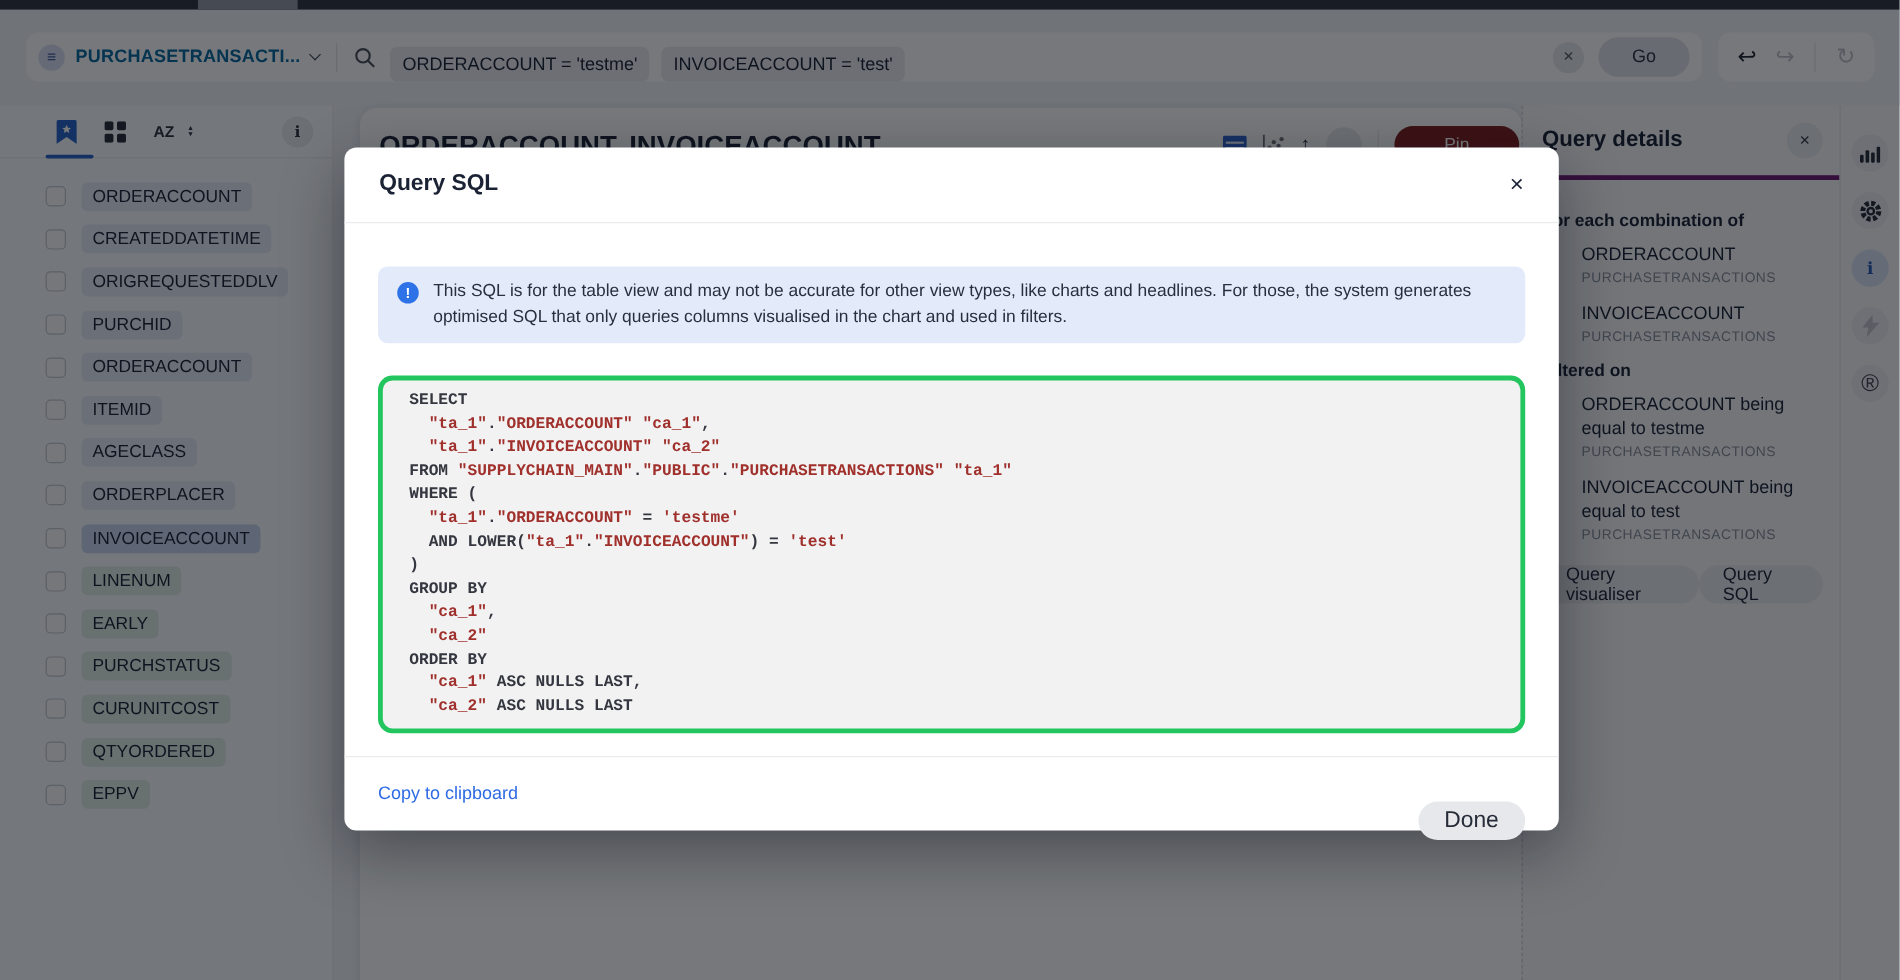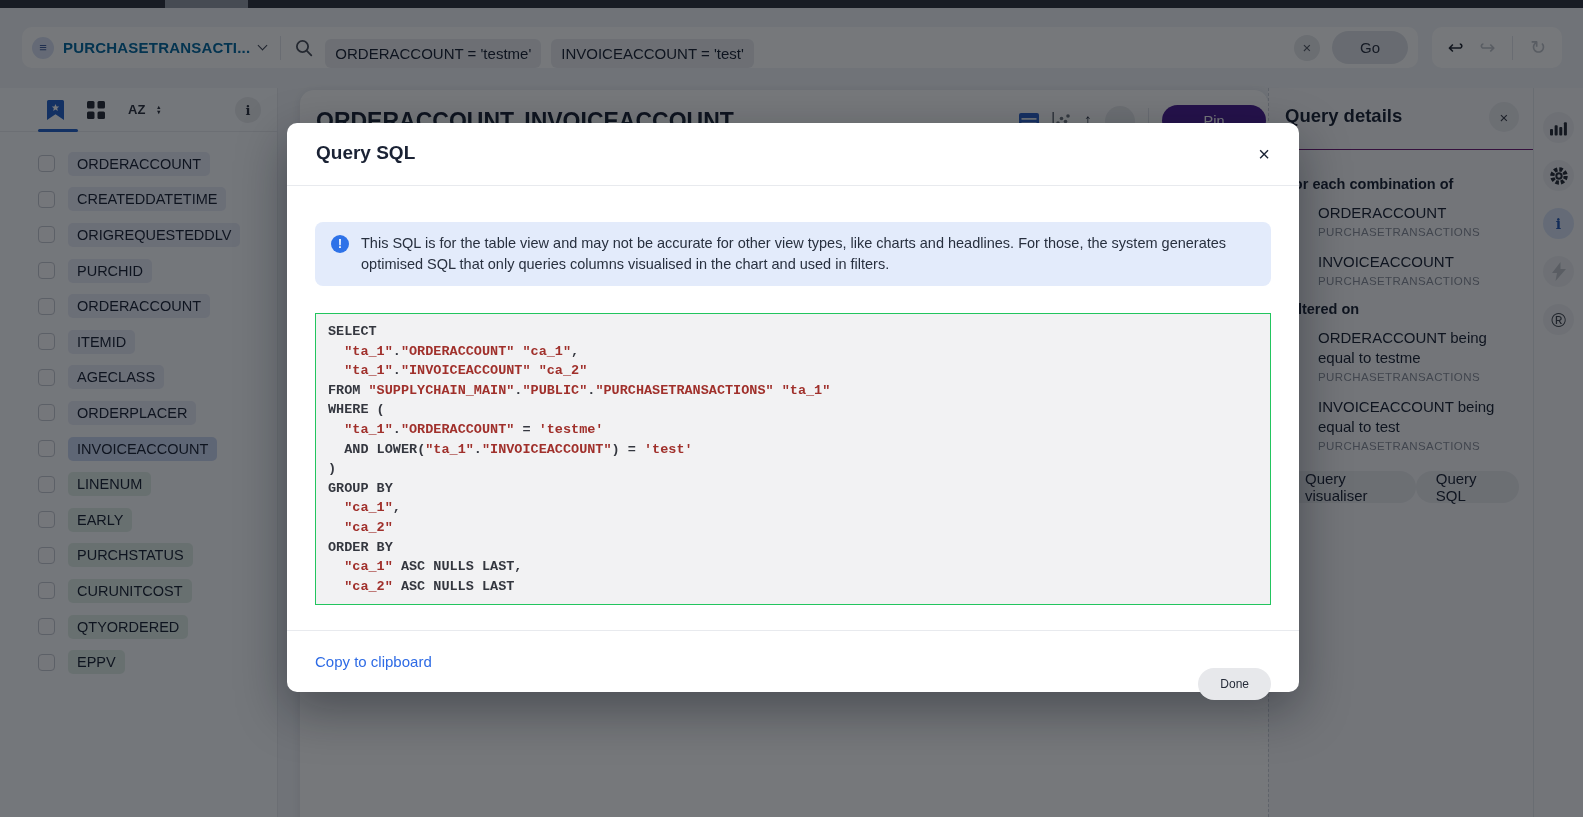--- a/index.html
+++ b/index.html
@@ -46,25 +46,25 @@
 
   
   .main-card { position:absolute; left:300px; top:90px; width:968px; bottom:-10px; background:#fff; border-radius:14px 14px 0 0; box-shadow:0 2px 10px rgba(30,35,48,.10); z-index:1; }
   .main-head { position:relative; height:58px; }
   .main-title { position:absolute; left:16px; top:18px; font-size:23px; font-weight:700; color:#1A2234; white-space:nowrap; }
   .head-actions { position:absolute; right:2px; top:15px; display:flex; align-items:center; gap:13px; }
   .icon-btn { cursor:pointer; display:flex; align-items:center; justify-content:center; }
   .more-circle { width:30px; height:30px; border-radius:50%; background:#E9EBEE; }
   .up-glyph { font-size:17px; font-weight:700; color:#2A3040; }
   .hdiv { width:1px; height:26px; background:#E3E5EA; }
-  .pin-btn { width:104px; height:31px; border-radius:16px; background:#4c1d95; color:#fff; font-size:14.5px; display:flex; align-items:center; justify-content:center; cursor:pointer; }
+  .pin-btn { width:104px; height:31px; border-radius:16px; background:#7f1d1d; color:#fff; font-size:14.5px; display:flex; align-items:center; justify-content:center; cursor:pointer; }
 
   
   .right-panel { position:absolute; left:1268px; top:88px; width:265px; bottom:0; background:#F8F9FB; border-left:1px dashed #CDD1D9; z-index:1; }
-  .panel-head { position:relative; height:62px; border-bottom:1px solid #701a75; }
+  .panel-head { position:relative; height:62px; border-bottom:4px solid #701a75; }
   .panel-title { position:absolute; left:16px; top:17px; font-size:18.5px; font-weight:600; color:#1A2234; }
   .panel-close { position:absolute; right:14px; top:14px; width:30px; height:30px; border-radius:50%; background:#E9EAEE; display:flex; align-items:center; justify-content:center; color:#3A3F4A; font-size:15px; cursor:pointer; }
   .panel-body { padding:12px 14px 0 16px; }
   .qd-heading { font-size:14.5px; font-weight:700; color:#1A2234; margin:14px 0 11px; }
   .qd-item { margin:0 0 14px 33px; }
   .qd-name { font-size:15px; color:#1A2234; line-height:20px; }
   .qd-src { font-size:11.5px; color:#8A8F9B; letter-spacing:.4px; margin-top:3px; }
   .qd-actions { display:flex; align-items:flex-end; }
   .qd-action { display:inline-flex; align-items:center; height:32px; border-radius:16px; background:#E9EAEE; color:#1A2234; font-size:15px; padding:0 20px; margin:5px 0 11px 0; cursor:pointer; }
 
@@ -78,27 +78,27 @@
   
   .overlay { position:absolute; inset:0; background:rgba(6,9,15,.55); z-index:40; }
   .modal { position:absolute; left:287px; top:123px; width:1012px; height:569px; background:#fff; border-radius:10px; z-index:50; box-shadow:0 18px 50px rgba(10,14,24,.40); }
   .modal-head { position:relative; height:63px; border-bottom:1px solid #E8EAEE; }
   .modal-title { position:absolute; left:29px; top:19px; font-size:19px; font-weight:700; color:#1A2234; }
   .modal-close { position:absolute; right:20px; top:16px; width:30px; height:30px; display:flex; align-items:center; justify-content:center; font-size:20px; color:#1A2234; cursor:pointer; }
   .modal-body { padding:36px 28px 0; }
   .banner { background:#E3EBFB; border-radius:8px; display:flex; gap:12px; padding:11px 16px; align-items:flex-start; }
   .banner-icon { flex:none; width:18px; height:18px; border-radius:50%; background:#2E72E8; color:#fff; font-size:12px; font-weight:700; display:flex; align-items:center; justify-content:center; margin-top:2px; }
   .banner-text { font-size:14.5px; color:#28303F; line-height:21px; max-width:896px; }
-  .codeblock { margin-top:27px; background:#F2F2F3; border:1px solid #22c55e; border-radius:0; padding:8px 12px; font-family:"Liberation Mono","DejaVu Sans Mono",monospace; font-weight:700; font-size:13.5px; }
+  .codeblock { margin-top:27px; background:#F2F2F3; border:4px solid #22c55e; border-radius:12px; padding:8px 22px; font-family:"Liberation Mono","DejaVu Sans Mono",monospace; font-weight:700; font-size:13.5px; }
   .cl { white-space:pre; line-height:19.6px; }
   .cl .k, .cl .p { color:#34373F; }
   .cl .r { color:#A0302B; }
   .modal-foot { position:absolute; left:0; right:0; bottom:0; height:62px; border-top:1px solid #E8EAEE; display:flex; align-items:center; padding:0 28px; }
   .copy-link { color:#2E6BE5; font-size:15px; cursor:pointer; }
-  .done-btn { margin-left:auto; height:32px; border-radius:16px; background:#E7E8EB; color:#262C39; font-size:12px; display:flex; align-items:center; justify-content:center; padding:0 22px; cursor:pointer;margin-top:44px; }
+  .done-btn { margin-left:auto; height:32px; border-radius:16px; background:#E7E8EB; color:#262C39; font-size:19px; display:flex; align-items:center; justify-content:center; padding:0 22px; cursor:pointer;margin-top:44px; }
 </style>
 </head>
 <body>
 
 <div class="chrome">
   <div class="chrome-tab"></div>
 </div>
 
 <div class="toolbar">
   <div class="search-shell">

